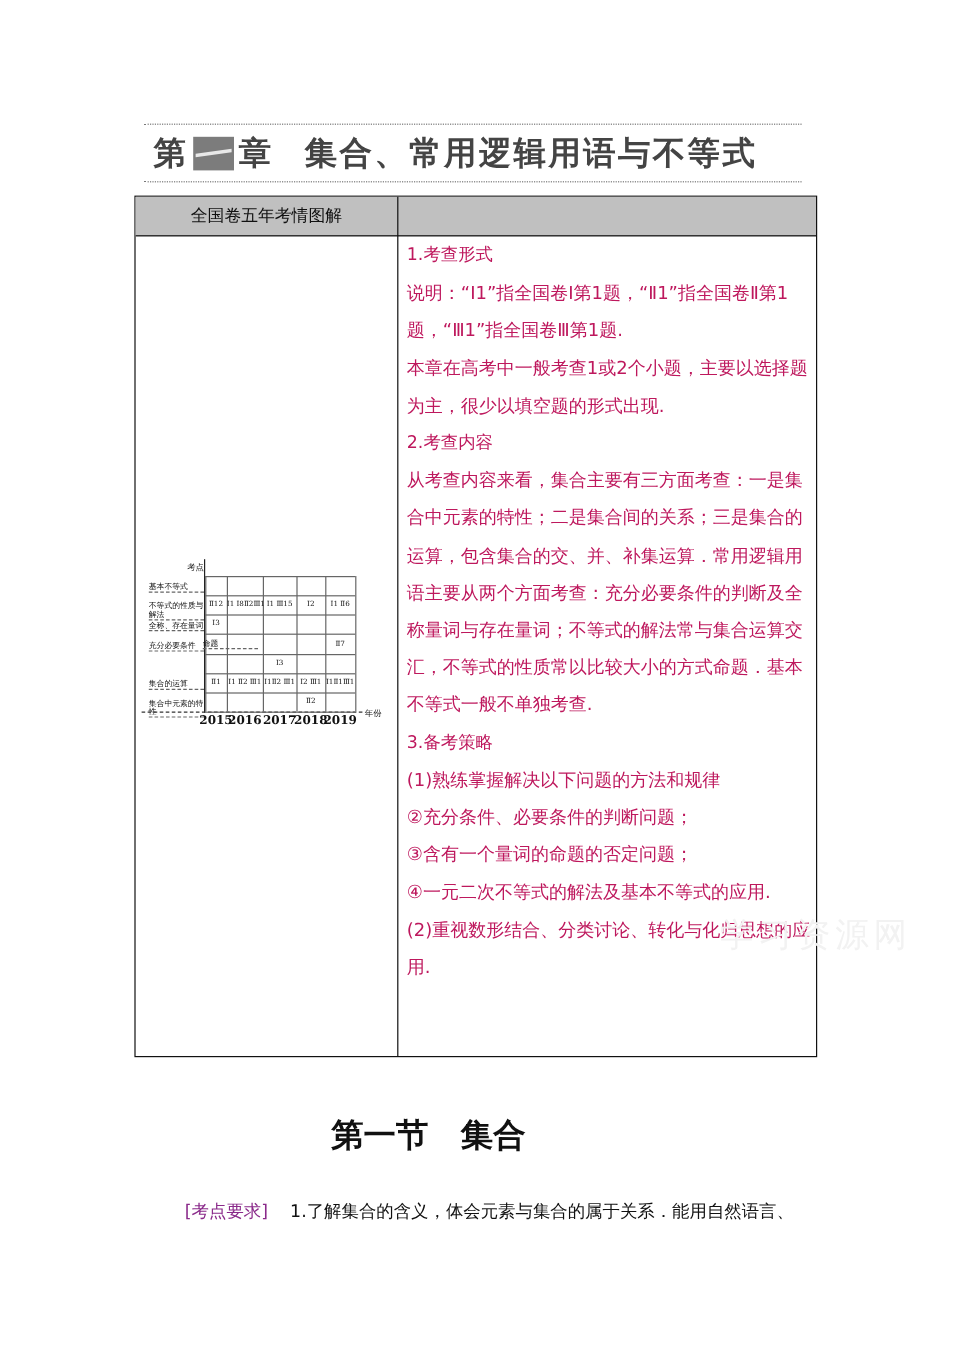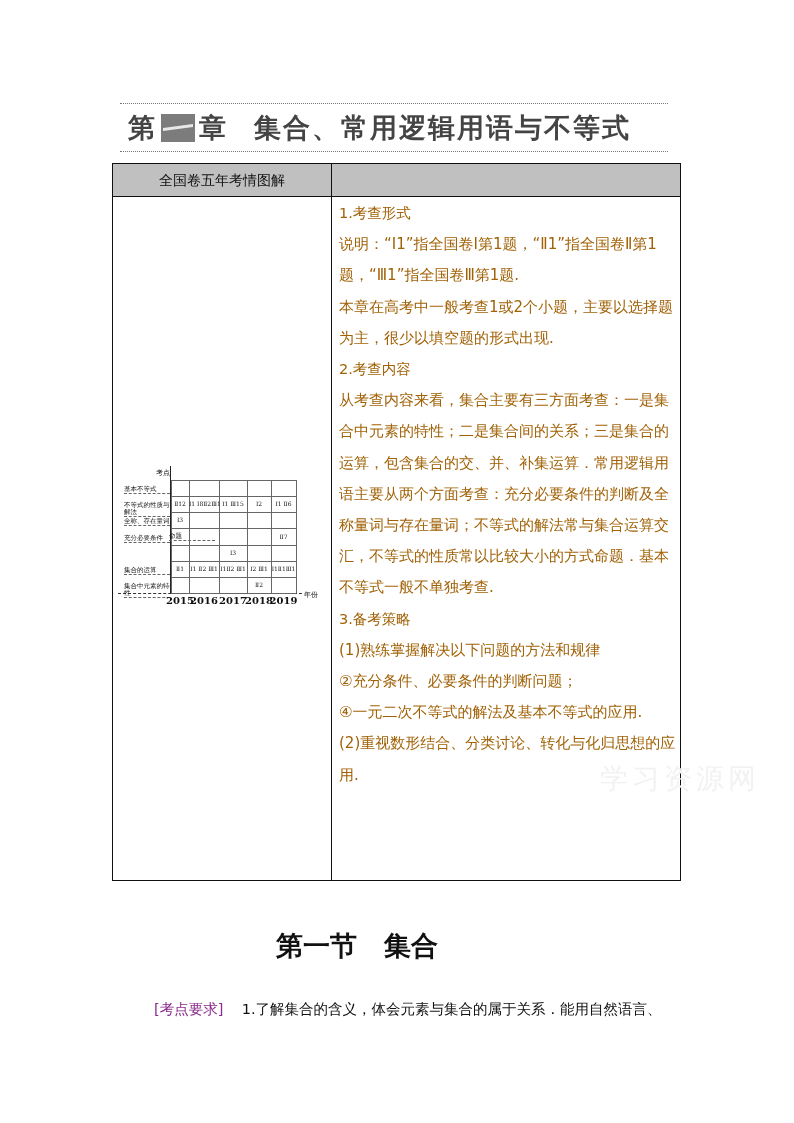--- a/index.html
+++ b/index.html
@@ -17,21 +17,21 @@
   .chapter-gap { display: inline-block; width: 26px; }
 
   .main-table { position: absolute; left: 112px; top: 163px; width: 569px; height: 718px;
                 border: 1px solid #111; box-sizing: border-box; }
   .thead { position: absolute; left: 0; top: 0; right: 0; height: 32px; background: #c0c0c0; border-bottom: 1px solid #111; }
   .th { position: absolute; top: 0; height: 32px; line-height: 32px; text-align: center; font-size: 14px; color: #111; }
   .th.left { left: 0; width: 218px; }
   .th.right { left: 219px; right: 0; }
   .vdivider { position: absolute; left: 218px; top: 0; bottom: 0; width: 1px; background: #111; }
 
-  .right-text { position: absolute; left: 226px; top: 34px; width: 338px; font-size: 15px; line-height: 31.2px; color: #a16207; }
+  .right-text { position: absolute; left: 226px; top: 34px; width: 338px; font-size: 15px; line-height: 31.2px; color: #be185d; }
   .right-text p { margin: 0; }
   .right-text .head { font-size: 14.5px; }
 
   .chart { position: absolute; left: 5px; top: 300px; width: 212px; height: 140px; font-family: "DejaVu Serif", serif; }
   .chart .ylabel-title { position: absolute; left: 38px; top: 4px; font-size: 7px; }
   .chart .axis-y { position: absolute; left: 52px; top: 2px; width: 1px; height: 128px; background: #222; }
   .chart .axis-x { position: absolute; left: 0; top: 129px; width: 184px; border-top: 1px dashed #333; }
   .chart .xunit { position: absolute; left: 186px; top: 126px; font-size: 7px; }
   .chart .row-label { position: absolute; left: 6px; font-size: 6.5px; line-height: 7px; width: 46px; border-bottom: 1px dashed #666; }
   .chart .cell { position: absolute; font-size: 6px; text-align: center; white-space: nowrap; }
@@ -117,20 +117,21 @@
 
   <div class="right-text" id="right-text">
       <p class="head">1.考查形式</p>
       <p class="para">说明：“Ⅰ1”指全国卷Ⅰ第1题，“Ⅱ1”指全国卷Ⅱ第1题，“Ⅲ1”指全国卷Ⅲ第1题.</p>
       <p class="para">本章在高考中一般考查1或2个小题，主要以选择题为主，很少以填空题的形式出现.</p>
       <p class="head">2.考查内容</p>
       <p class="para">从考查内容来看，集合主要有三方面考查：一是集合中元素的特性；二是集合间的关系；三是集合的运算，包含集合的交、并、补集运算．常用逻辑用语主要从两个方面考查：充分必要条件的判断及全称量词与存在量词；不等式的解法常与集合运算交汇，不等式的性质常以比较大小的方式命题．基本不等式一般不单独考查.</p>
       <p class="head">3.备考策略</p>
       <p class="para">(1)熟练掌握解决以下问题的方法和规律</p>
       <p class="para">②充分条件、必要条件的判断问题；</p>
+      <p class="para">③含有一个量词的命题的否定问题；</p>
       <p class="para">④一元二次不等式的解法及基本不等式的应用.</p>
       <p class="para">(2)重视数形结合、分类讨论、转化与化归思想的应用.</p>
     </div>
 </div>
 
 <div class="watermark">学习资源网</div>
 
 <div class="section-title">第一节　集合</div>
 <div class="req-line">
   <span class="req-tag">[考点要求]</span>

